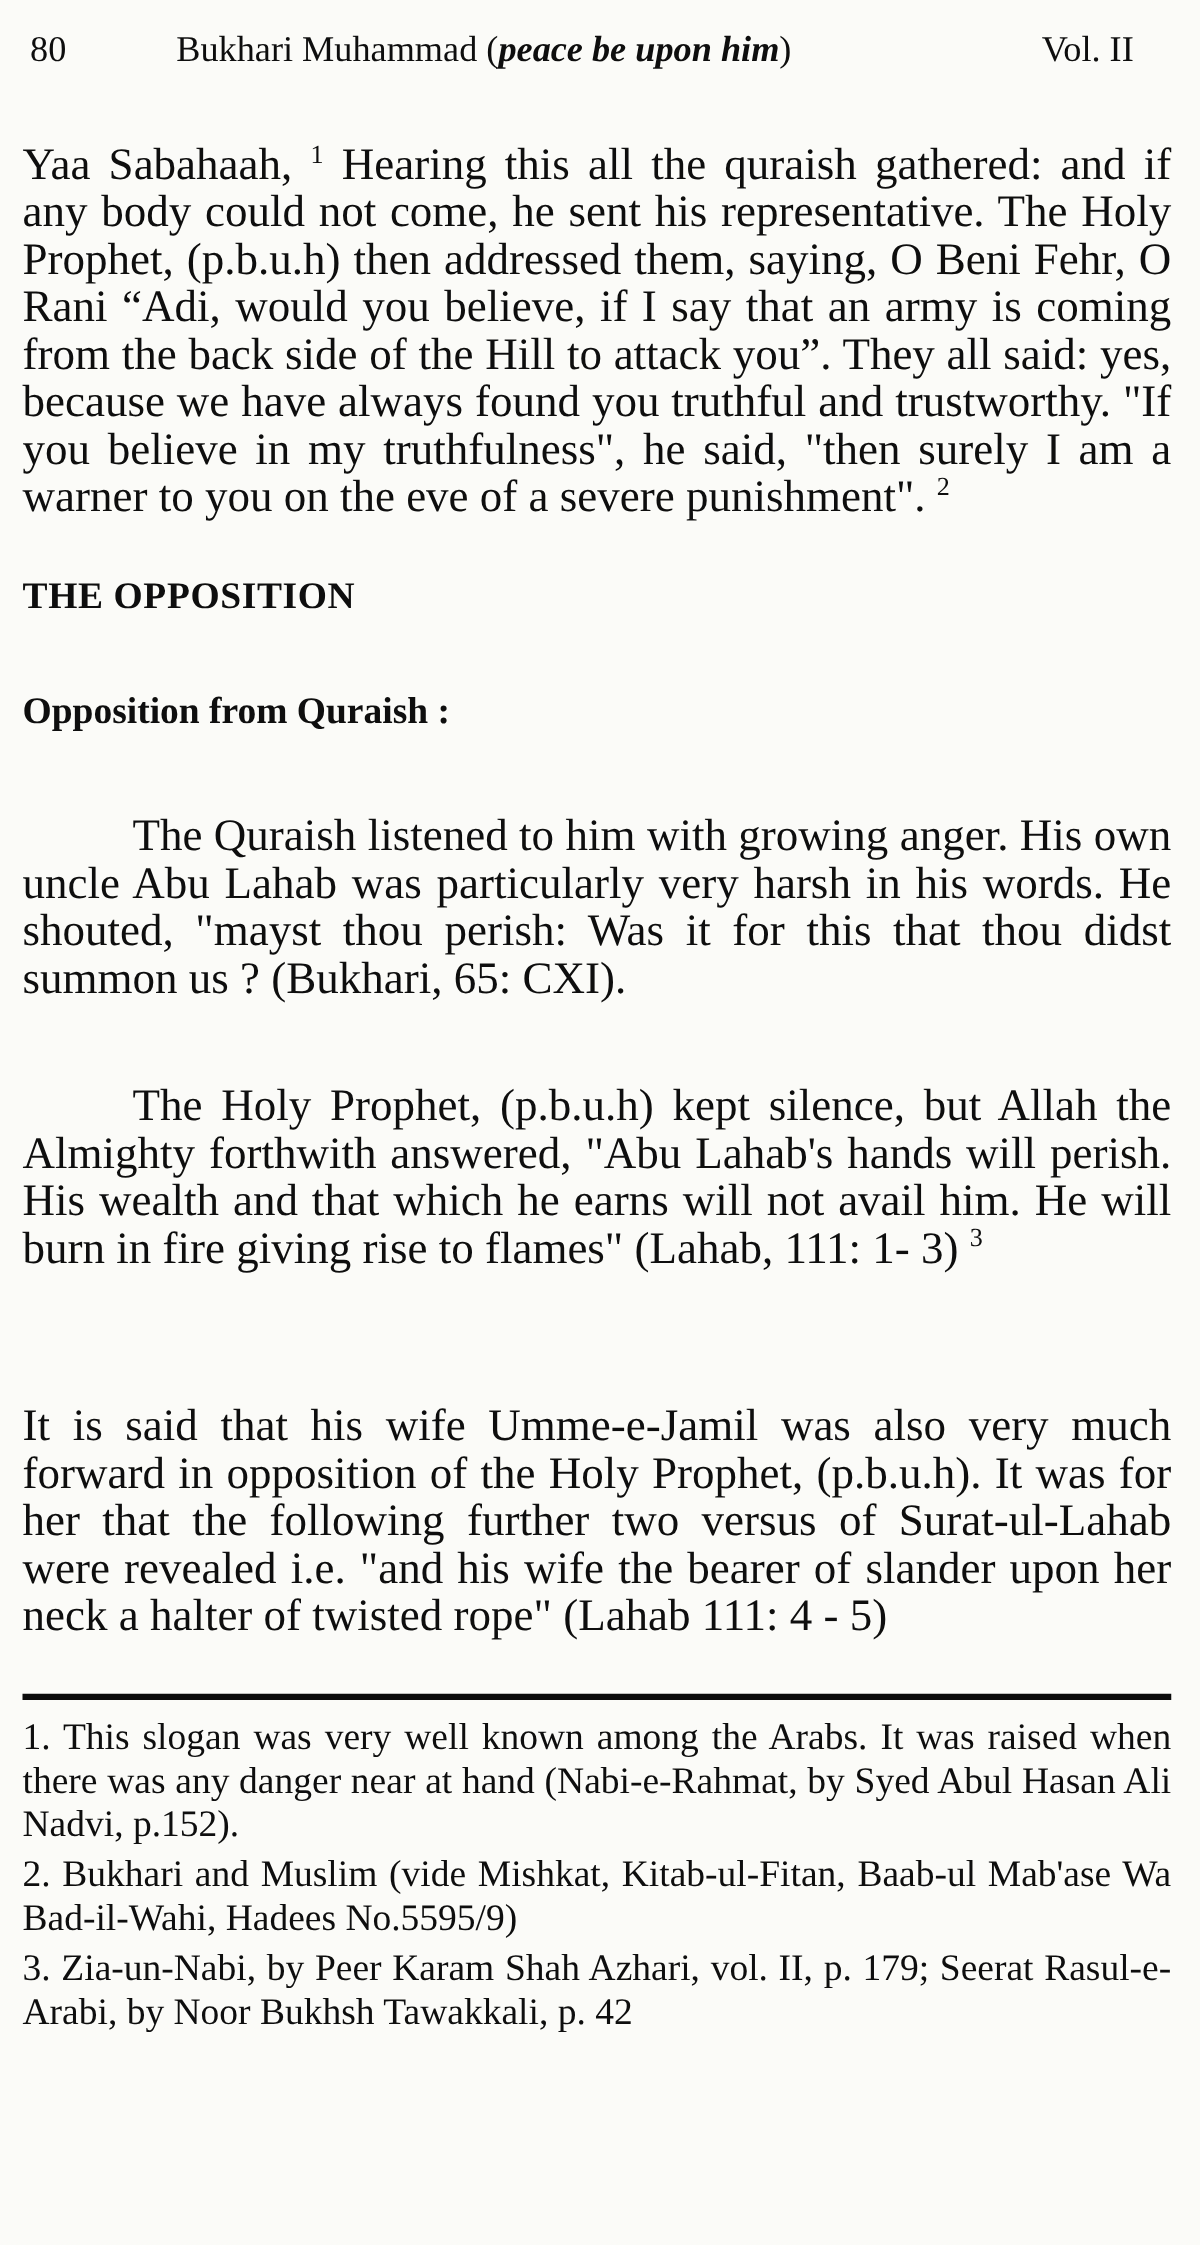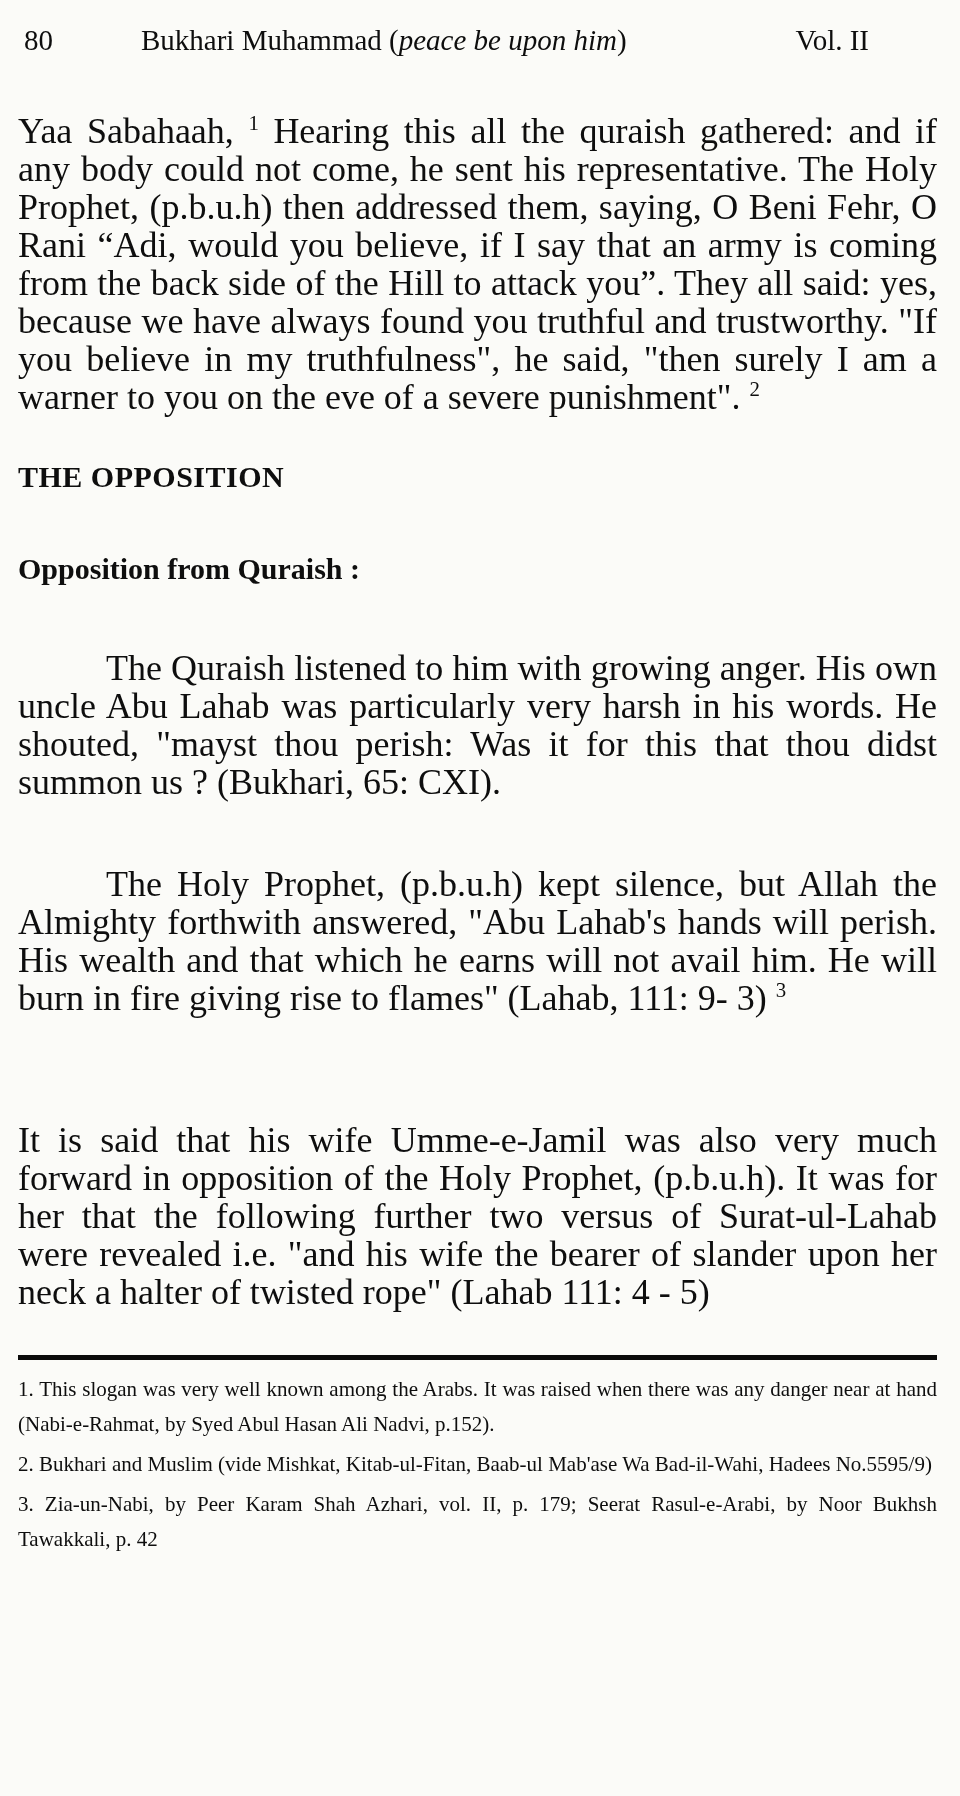--- a/index.html
+++ b/index.html
@@ -22,22 +22,22 @@
   }
   .running-header {
     display: flex;
     align-items: baseline;
     font-size: 29px;
     line-height: 32px;
     white-space: nowrap;
   }
   .running-header .page-num { margin-left: 6px; }
   .running-header .title { margin-left: 88px; }
-  .running-header .vol { margin-left: auto; margin-right: 68px; }
-  .title .ital { font-style: italic; }
+  .running-header .vol { margin-left: auto; margin-right: 30px; }
+  .title .ital { font-style: italic; font-weight: bold; }
 
   p { margin: 0; }
   .body-text {
     font-size: 36px;
     line-height: 38px;
     text-align: justify;
   }
   sup {
     font-size: 0.58em;
     line-height: 0;
@@ -61,21 +61,21 @@
   .para3 { margin-top: 64px; text-indent: 88px; }
   .para4 { margin-top: 104px; }
 
   .footnote-rule {
     margin: 44px 0 0 0;
     border: none;
     border-top: 5px solid #0b0b0b;
   }
   .footnotes {
     margin-top: 12px;
-    font-size: 21px;
+    font-size: 30px;
     line-height: 35px;
     text-align: justify;
   }
   .footnotes p + p { margin-top: 5px; }
 </style>
 </head>
 <body>
 
 <div class="page">
 
@@ -86,21 +86,21 @@
   </div>
 
   <p class="body-text para1"><span>Yaa Sabahaah, </span><sup>1</sup><span> Hearing this all the quraish gathered: and if any body could not come, he sent his representative. The Holy Prophet, (p.b.u.h) then addressed them, saying, O Beni Fehr, O Rani “Adi, would you believe, if I say that an army is coming from the back side of the Hill to attack you”. They all said: yes, because we have always found you truthful and trustworthy. "If you believe in my truthfulness", he said, "then surely I am a warner to you on the eve of a severe punishment". </span><sup>2</sup></p>
 
   <p class="section-heading">THE OPPOSITION</p>
 
   <p class="subheading">Opposition from Quraish :</p>
 
   <p class="body-text para2">The Quraish listened to him with growing anger. His own uncle Abu Lahab was particularly very harsh in his words. He shouted, "mayst thou perish: Was it for this that thou didst summon us ? (Bukhari, 65: CXI).</p>
 
-  <p class="body-text para3"><span>The Holy Prophet, (p.b.u.h) kept silence, but Allah the Almighty forthwith answered, "Abu Lahab's hands will perish. His wealth and that which he earns will not avail him. He will burn in fire giving rise to flames" (Lahab, 111: 9- 3) </span><sup>3</sup></p>
+  <p class="body-text para3"><span>The Holy Prophet, (p.b.u.h) kept silence, but Allah the Almighty forthwith answered, "Abu Lahab's hands will perish. His wealth and that which he earns will not avail him. He will burn in fire giving rise to flames" (Lahab, 111: 1- 3) </span><sup>3</sup></p>
 
   <p class="body-text para4">It is said that his wife Umme-e-Jamil was also very much forward in opposition of the Holy Prophet, (p.b.u.h). It was for her that the following further two versus of Surat-ul-Lahab were revealed i.e. "and his wife the bearer of slander upon her neck a halter of twisted rope" (Lahab 111: 4 - 5)</p>
 
   <hr class="footnote-rule">
 
   <div class="footnotes">
     <p>1. This slogan was very well known among the Arabs. It was raised when there was any danger near at hand (Nabi-e-Rahmat, by Syed Abul Hasan Ali Nadvi, p.152).</p>
     <p>2. Bukhari and Muslim (vide Mishkat, Kitab-ul-Fitan, Baab-ul Mab'ase Wa Bad-il-Wahi, Hadees No.5595/9)</p>
     <p>3. Zia-un-Nabi, by Peer Karam Shah Azhari, vol. II, p. 179; Seerat Rasul-e-Arabi, by Noor Bukhsh Tawakkali, p. 42</p>
   </div>

